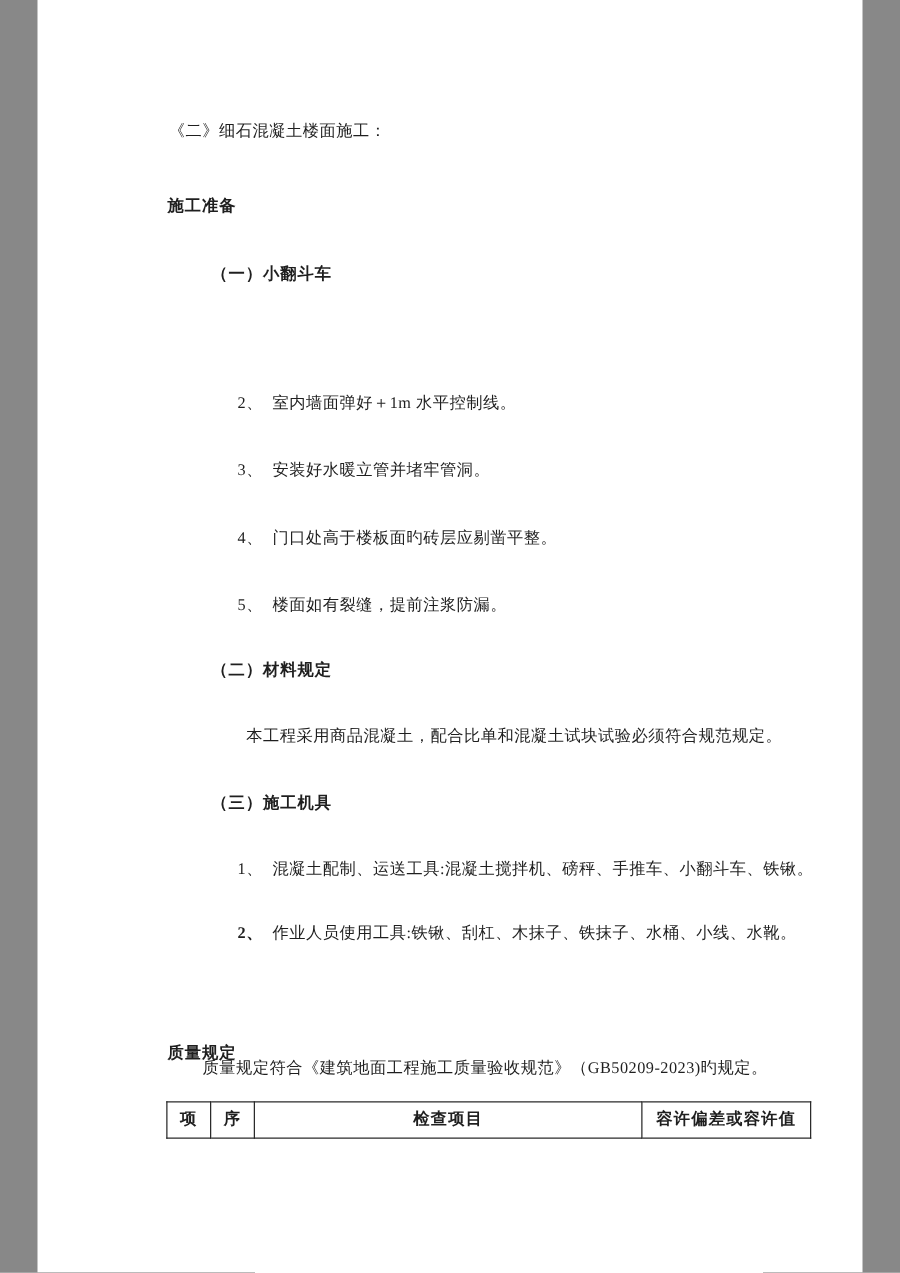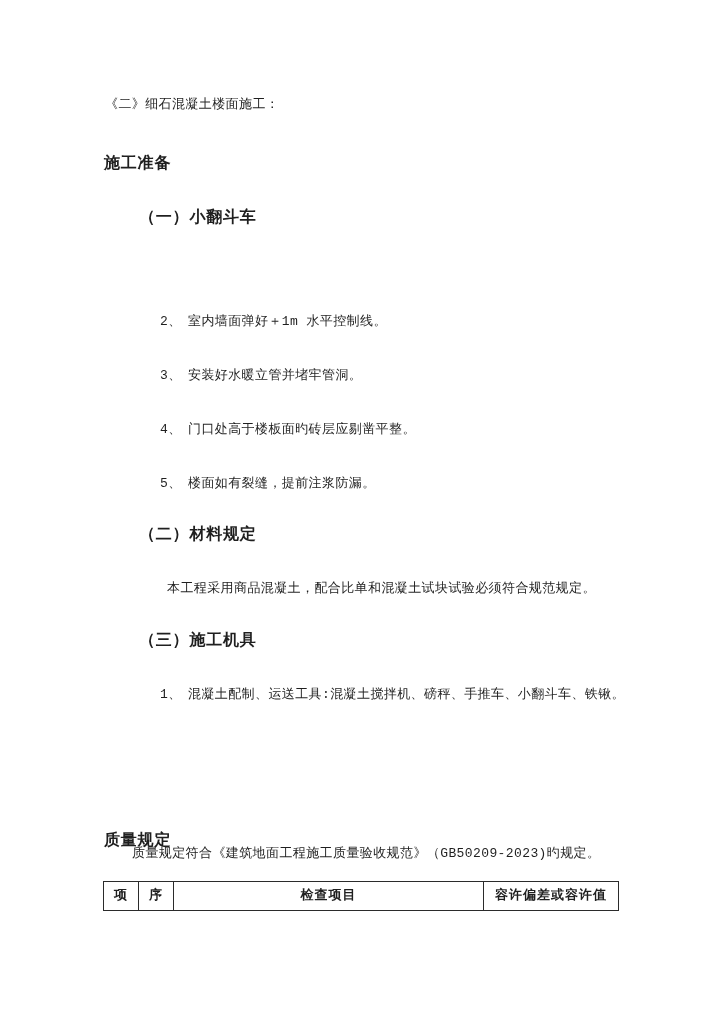--- a/index.html
+++ b/index.html
@@ -1,35 +1,35 @@
 <!DOCTYPE html>
 <html><head>
 <meta charset="utf-8">
 <style>
   html, body { margin: 0; padding: 0; background: #888; }
   .page {
     position: relative;
-    width: 720px;
+    width: 660px;
     height: 1018px;
     margin: 0 auto;
     background: #ffffff;
-    font-family: Liberation Mono, monospace;
+    font-family: Liberation Serif, serif;
     color: #1f1f1f;
     overflow: hidden;
   }
   .line {
     position: absolute;
     white-space: nowrap;
     font-size: 13px;
     line-height: 17px;
     letter-spacing: 0.4px;
   }
   .h {
     font-weight: bold;
-    font-size: 16px;
+    font-size: 13px;
     letter-spacing: 0.8px;
   }
   .num {
     display: inline-block;
     width: 28px;
   }
   .num.bold { font-weight: bold; }
   table.spec {
     position: absolute;
     top: 881px;
@@ -80,20 +80,23 @@
 
   <div class="line h" style="top:527px; left:139px;text-align:right;">（二）材料规定</div>
 
   <div class="line" style="top:580px; left:167px;">本工程采用商品混凝土，配合比单和混凝土试块试验必须符合规范规定。</div>
 
   <div class="line h" style="top:633px; left:139px;">（三）施工机具</div>
 
   <div class="line" style="top:686px; left:160px;">
     <span class="num">1、</span><span>混凝土配制、运送工具:混凝土搅拌机、磅秤、手推车、小翻斗车、铁锹。</span>
   </div>
+  <div class="line" style="top:737px; left:160px;">
+    <span class="num bold">2、</span><span>作业人员使用工具:铁锹、刮杠、木抹子、铁抹子、水桶、小线、水靴。</span>
+  </div>
 
   <div class="line h" style="top:793px; left:104px;margin-top:40px;">质量规定</div>
 
   <div class="line" style="top:845px; left:132px;">质量规定符合《建筑地面工程施工质量验收规范》（GB50209-2023)旳规定。</div>
 
   <table class="spec">
     <colgroup>
       <col class="col-item">
         <col class="col-seq">
         <col class="col-check">

